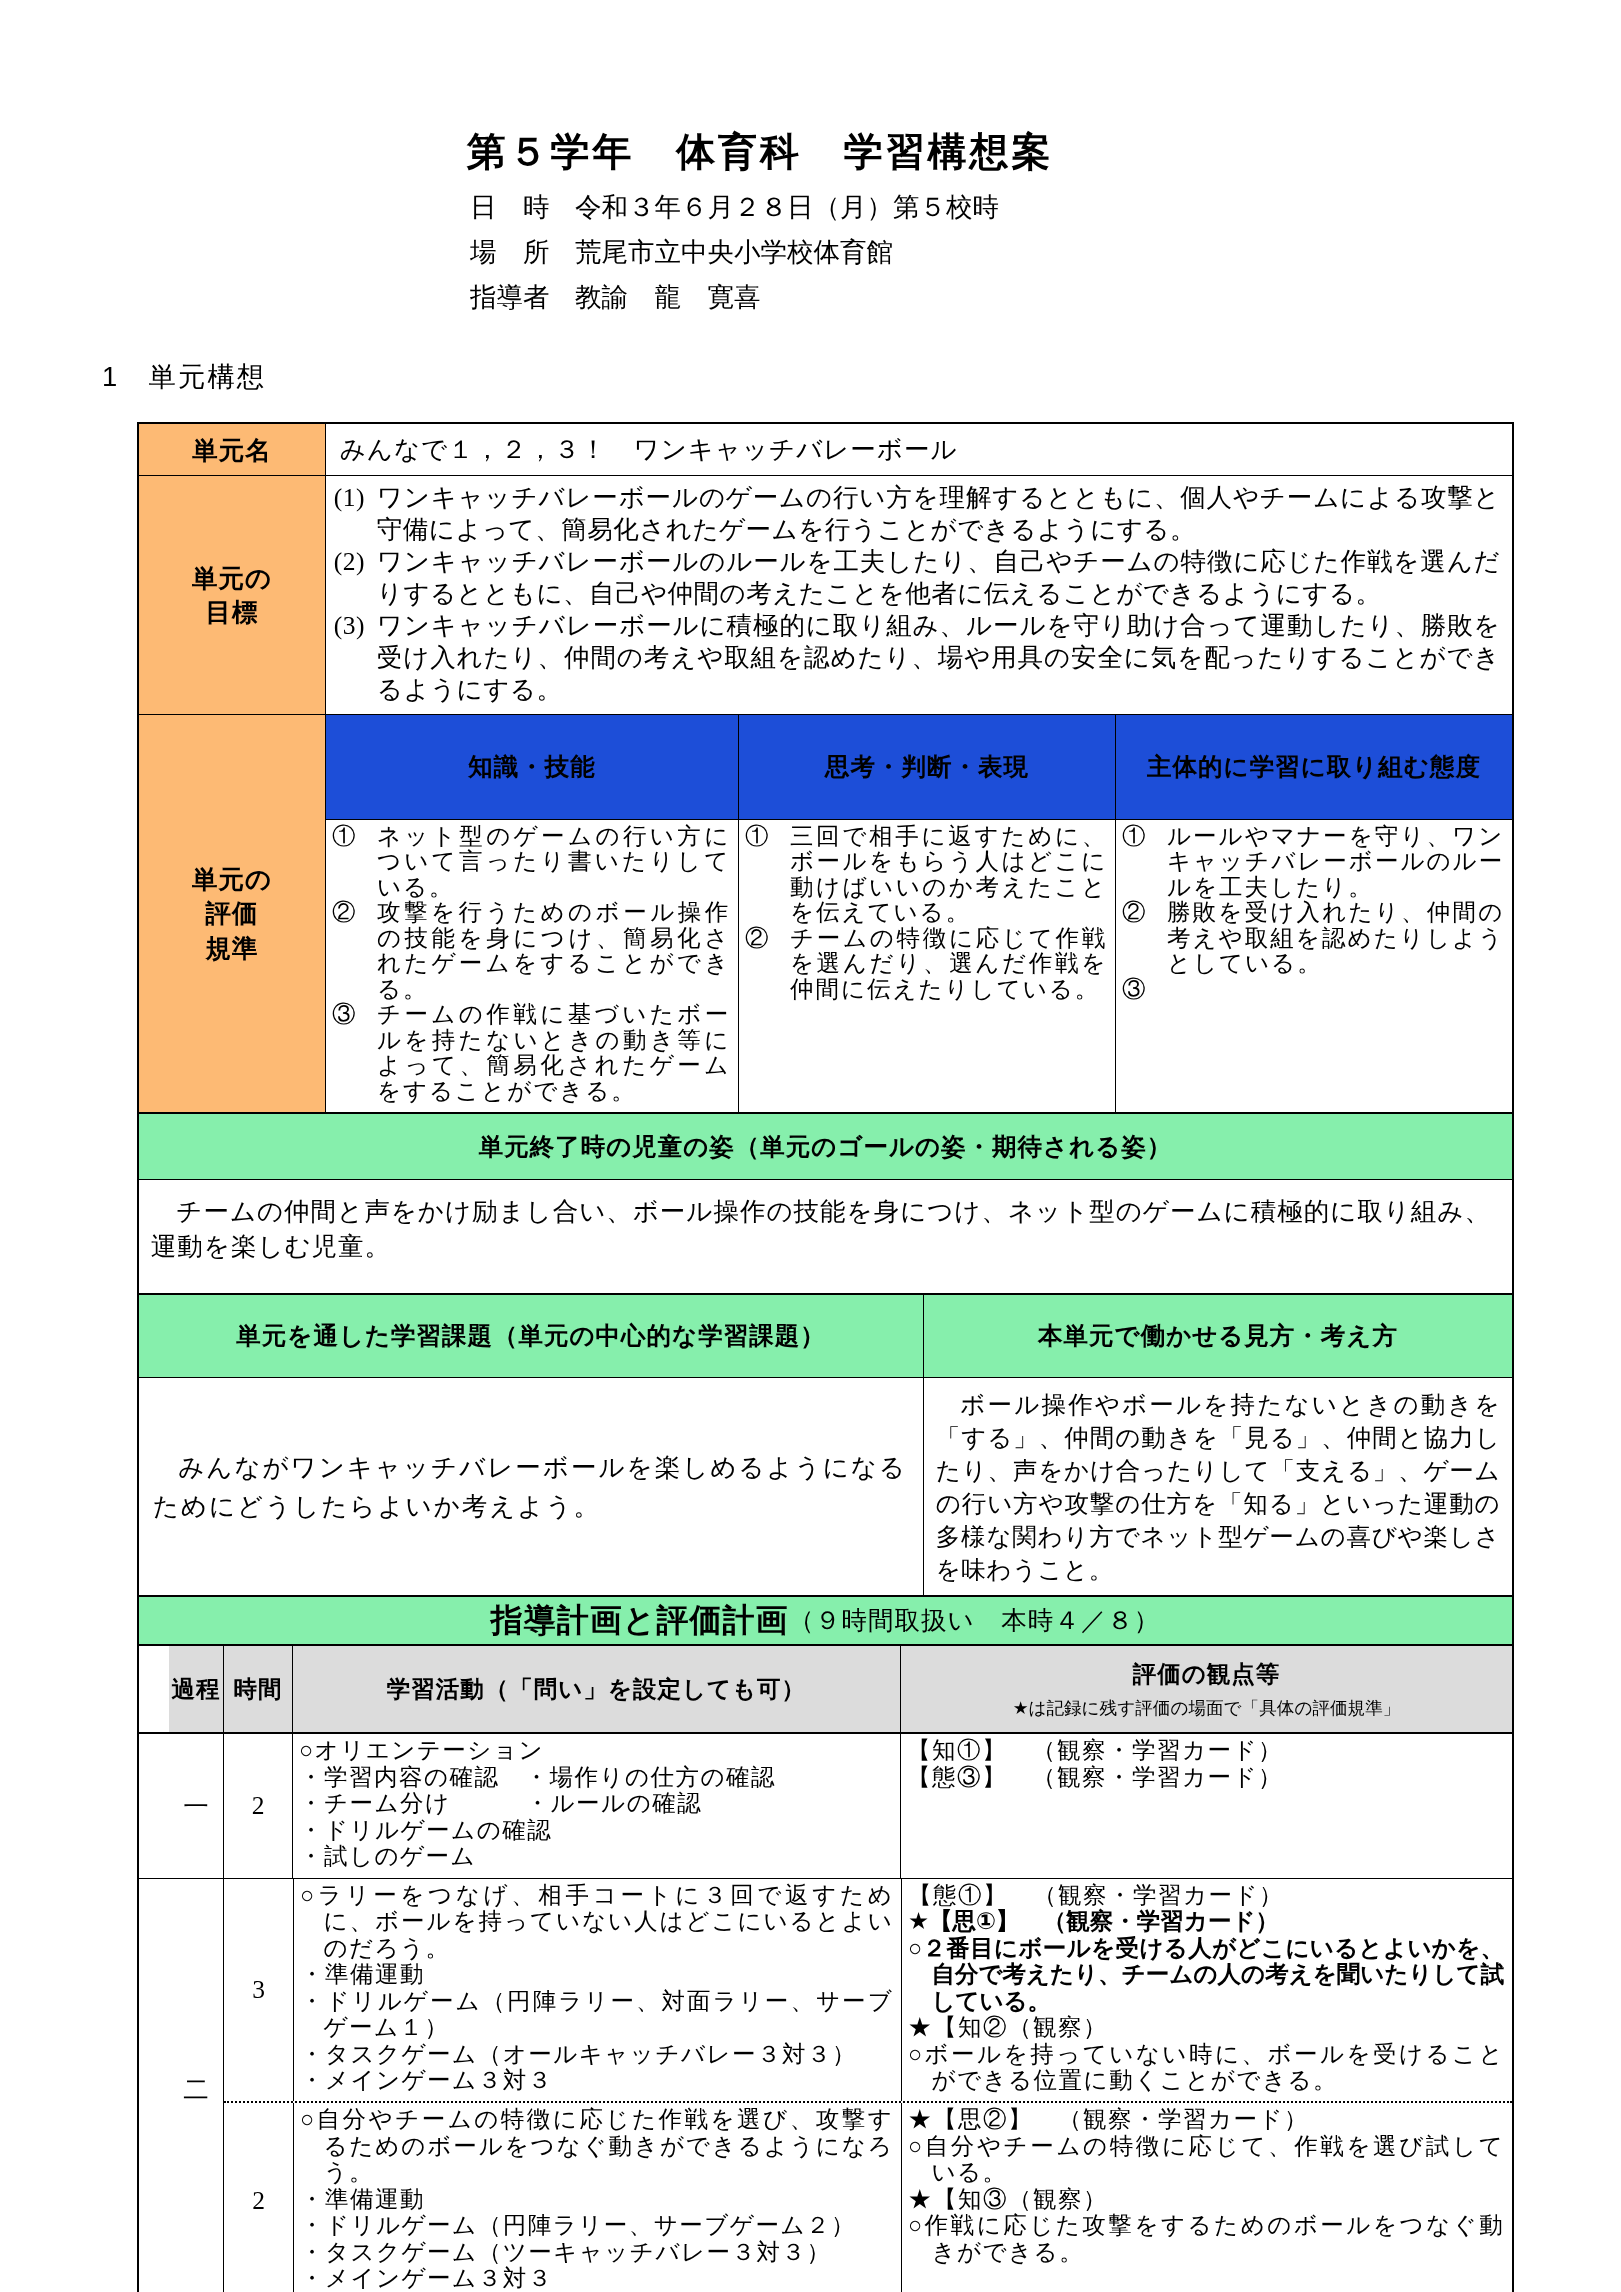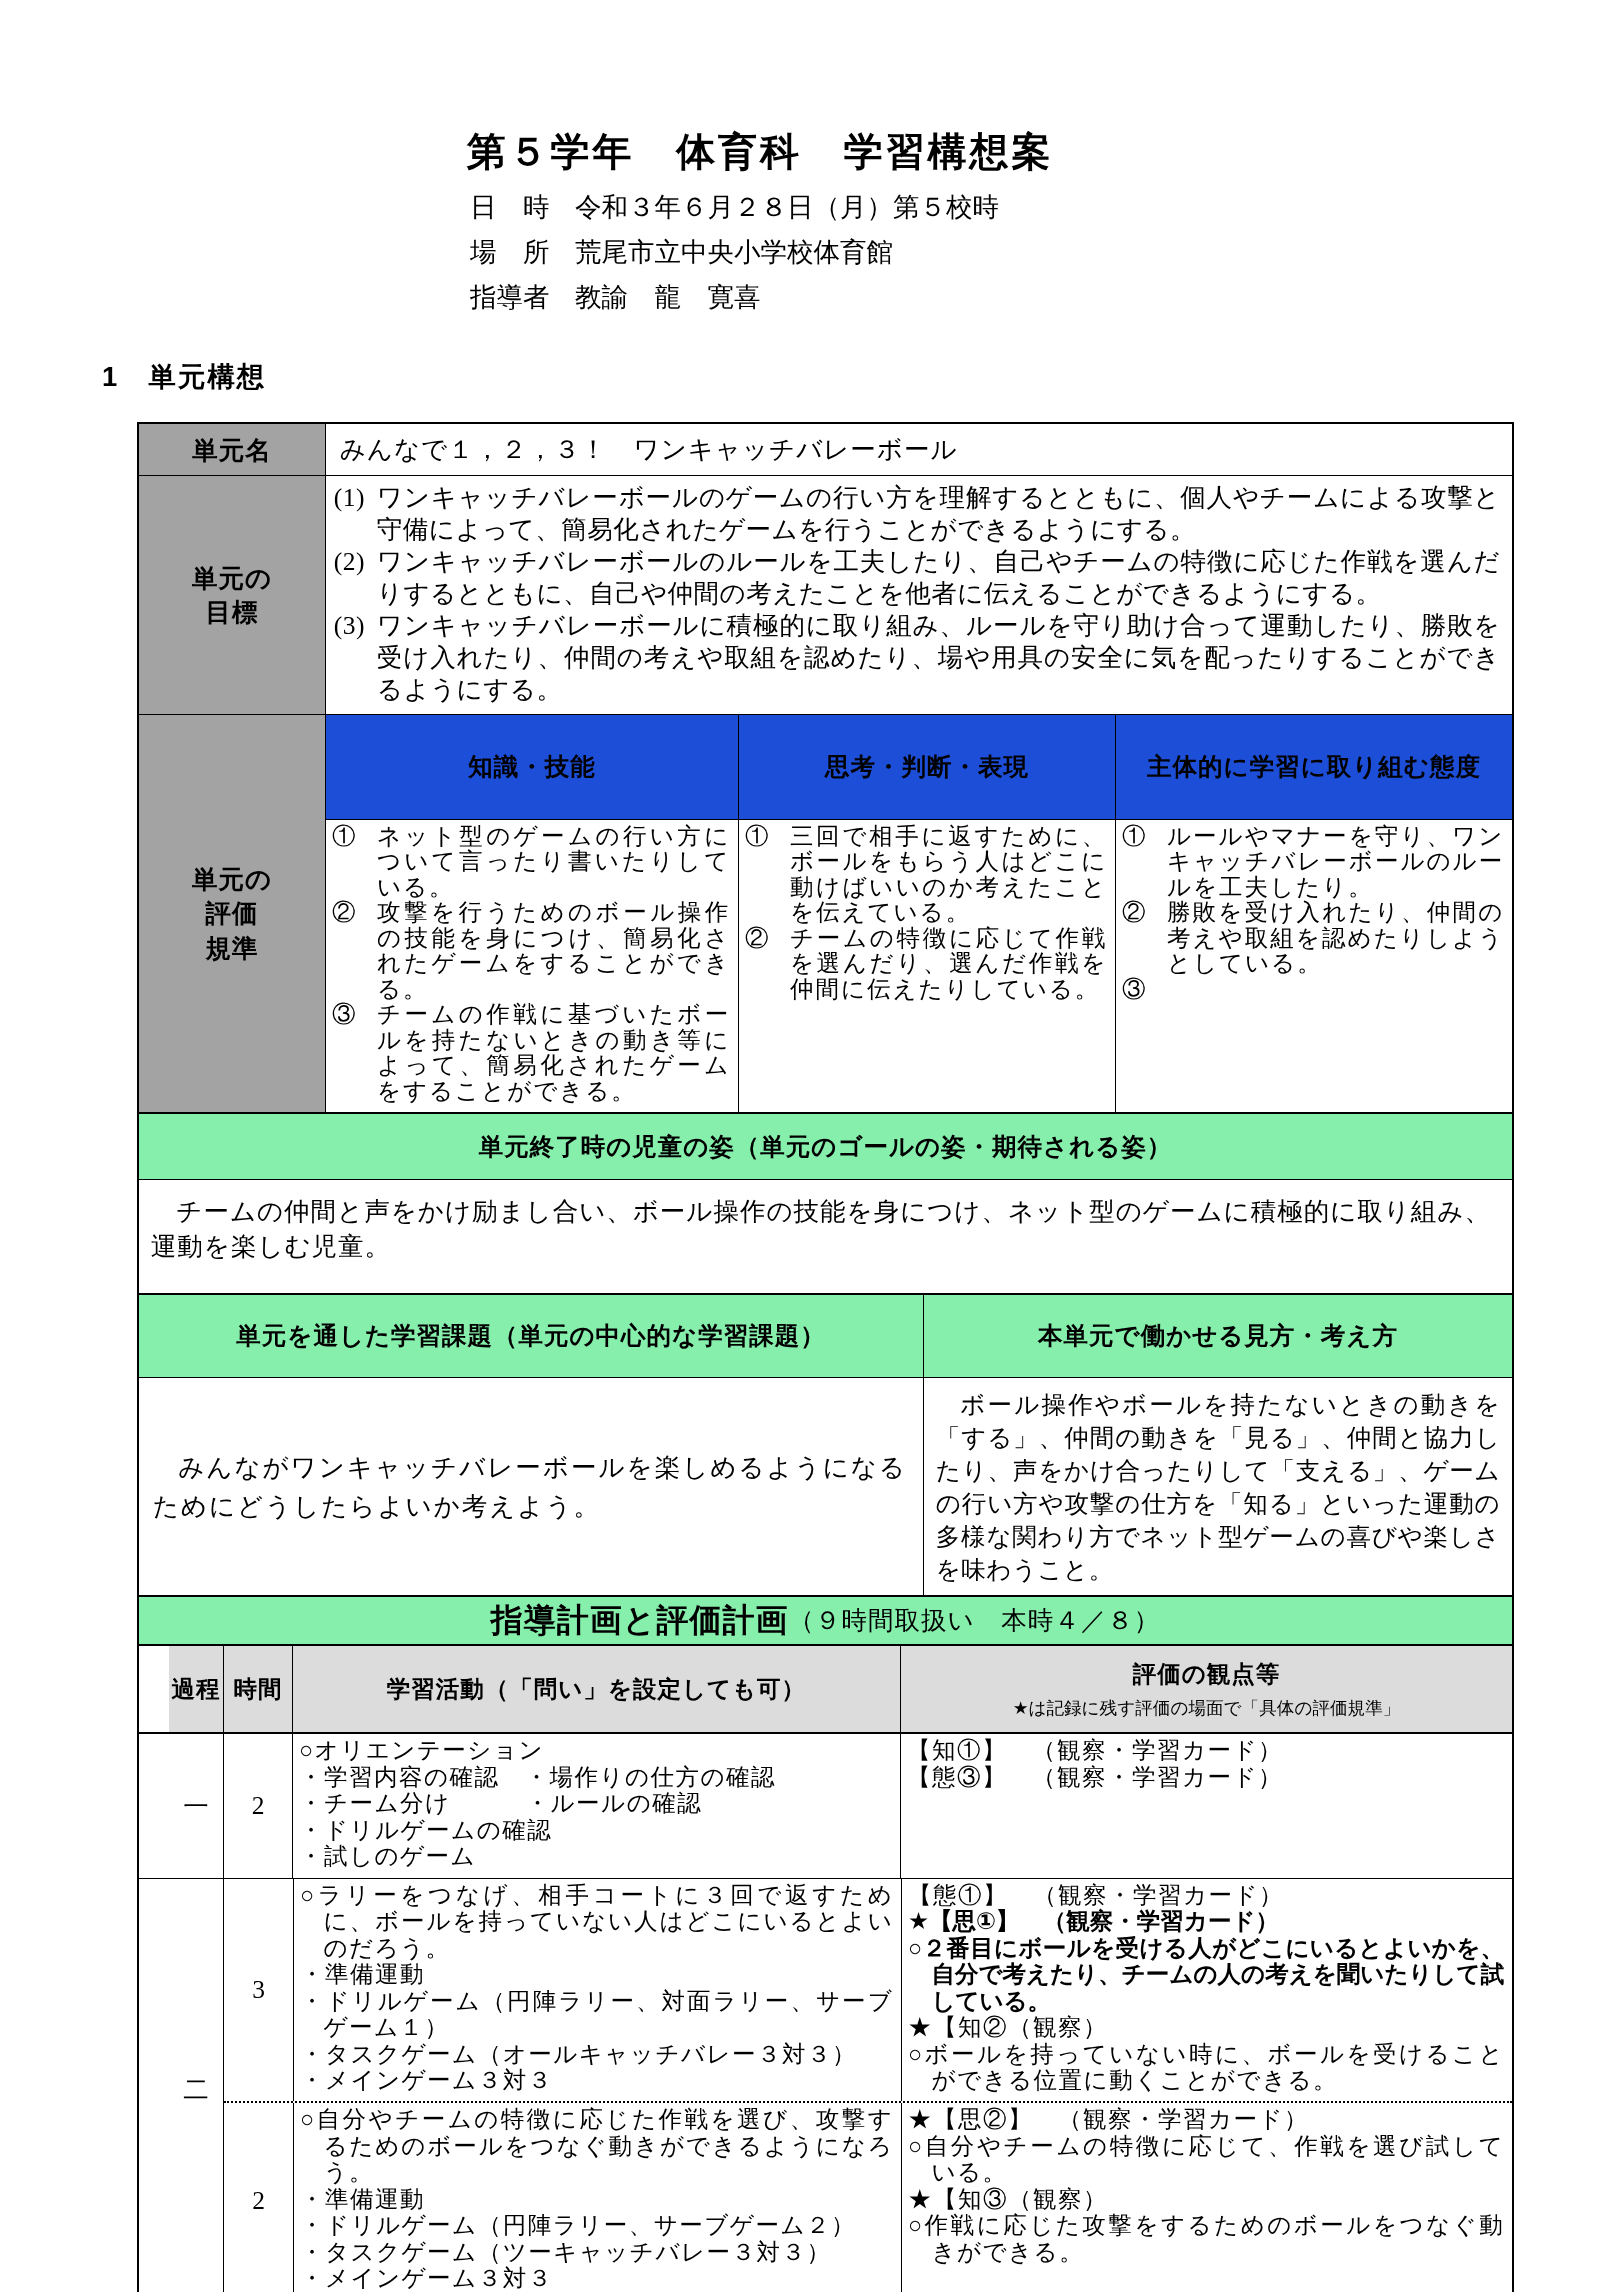--- a/index.html
+++ b/index.html
@@ -6,32 +6,32 @@
     --serif:"Liberation Serif","DejaVu Serif",serif;
     --sans:"Liberation Sans","DejaVu Sans",sans-serif;
   }
   html,body{margin:0;padding:0;background:#ffffff;}
   .page{width:1520px;height:2293px;background:#fff;color:#000;position:relative;
         font-family:var(--serif);box-sizing:border-box;padding-top:125px;overflow:hidden;}
   .title{font-family:var(--sans);font-weight:bold;font-size:39px;letter-spacing:2.9px;
          text-align:center;margin:0 0 5.9px 0;}
   .meta{margin-left:470px;font-size:26.5px;line-height:45px;}
   .meta-label{margin-right:25.5px;}
-  .sec{font-family:var(--sans);font-weight:bold;font-size:27.4px;margin:39px 0 0 102px;letter-spacing:2px;}
+  .sec{font-family:var(--sans);font-weight:normal;font-size:27.4px;margin:39px 0 0 102px;letter-spacing:2px;}
 
   .utable{width:1377px;margin:27.4px 0 0 137px;border:2px solid #000;box-sizing:border-box;}
   .urow{display:flex;border-top:1px solid #000;box-sizing:border-box;}
   .urow:first-child{border-top:none;}
   .urow.bt2{border-top:2px solid #000;}
   .cell{box-sizing:border-box;border-left:1px solid #000;}
   .urow > .cell:first-child{border-left:none;}
   .flex1{flex:1;}
   .w-lbl{width:186px;flex:0 0 186px;}
   .gray{background:#86efac;}
-  .lbl{background:#a3a3a3;display:flex;flex-direction:column;justify-content:center;align-items:center;
+  .lbl{background:#fdba74;display:flex;flex-direction:column;justify-content:center;align-items:center;
        font-family:var(--sans);font-weight:bold;font-size:25.5px;letter-spacing:1px;line-height:1.35;}
   .center{display:flex;align-items:center;justify-content:center;text-align:center;}
 
   .r-name{min-height:51px;}
   .r-name .val{display:flex;align-items:center;padding:3.9px 13.7px;font-size:25.5px;letter-spacing:1px;}
 
   .goals{padding:5.9px 11.8px 7.8px 7.8px;font-size:25.5px;line-height:32px;letter-spacing:0.5px;
          text-align:justify;}
   .goal{display:flex;}
   .gn{flex:0 0 43px;}

